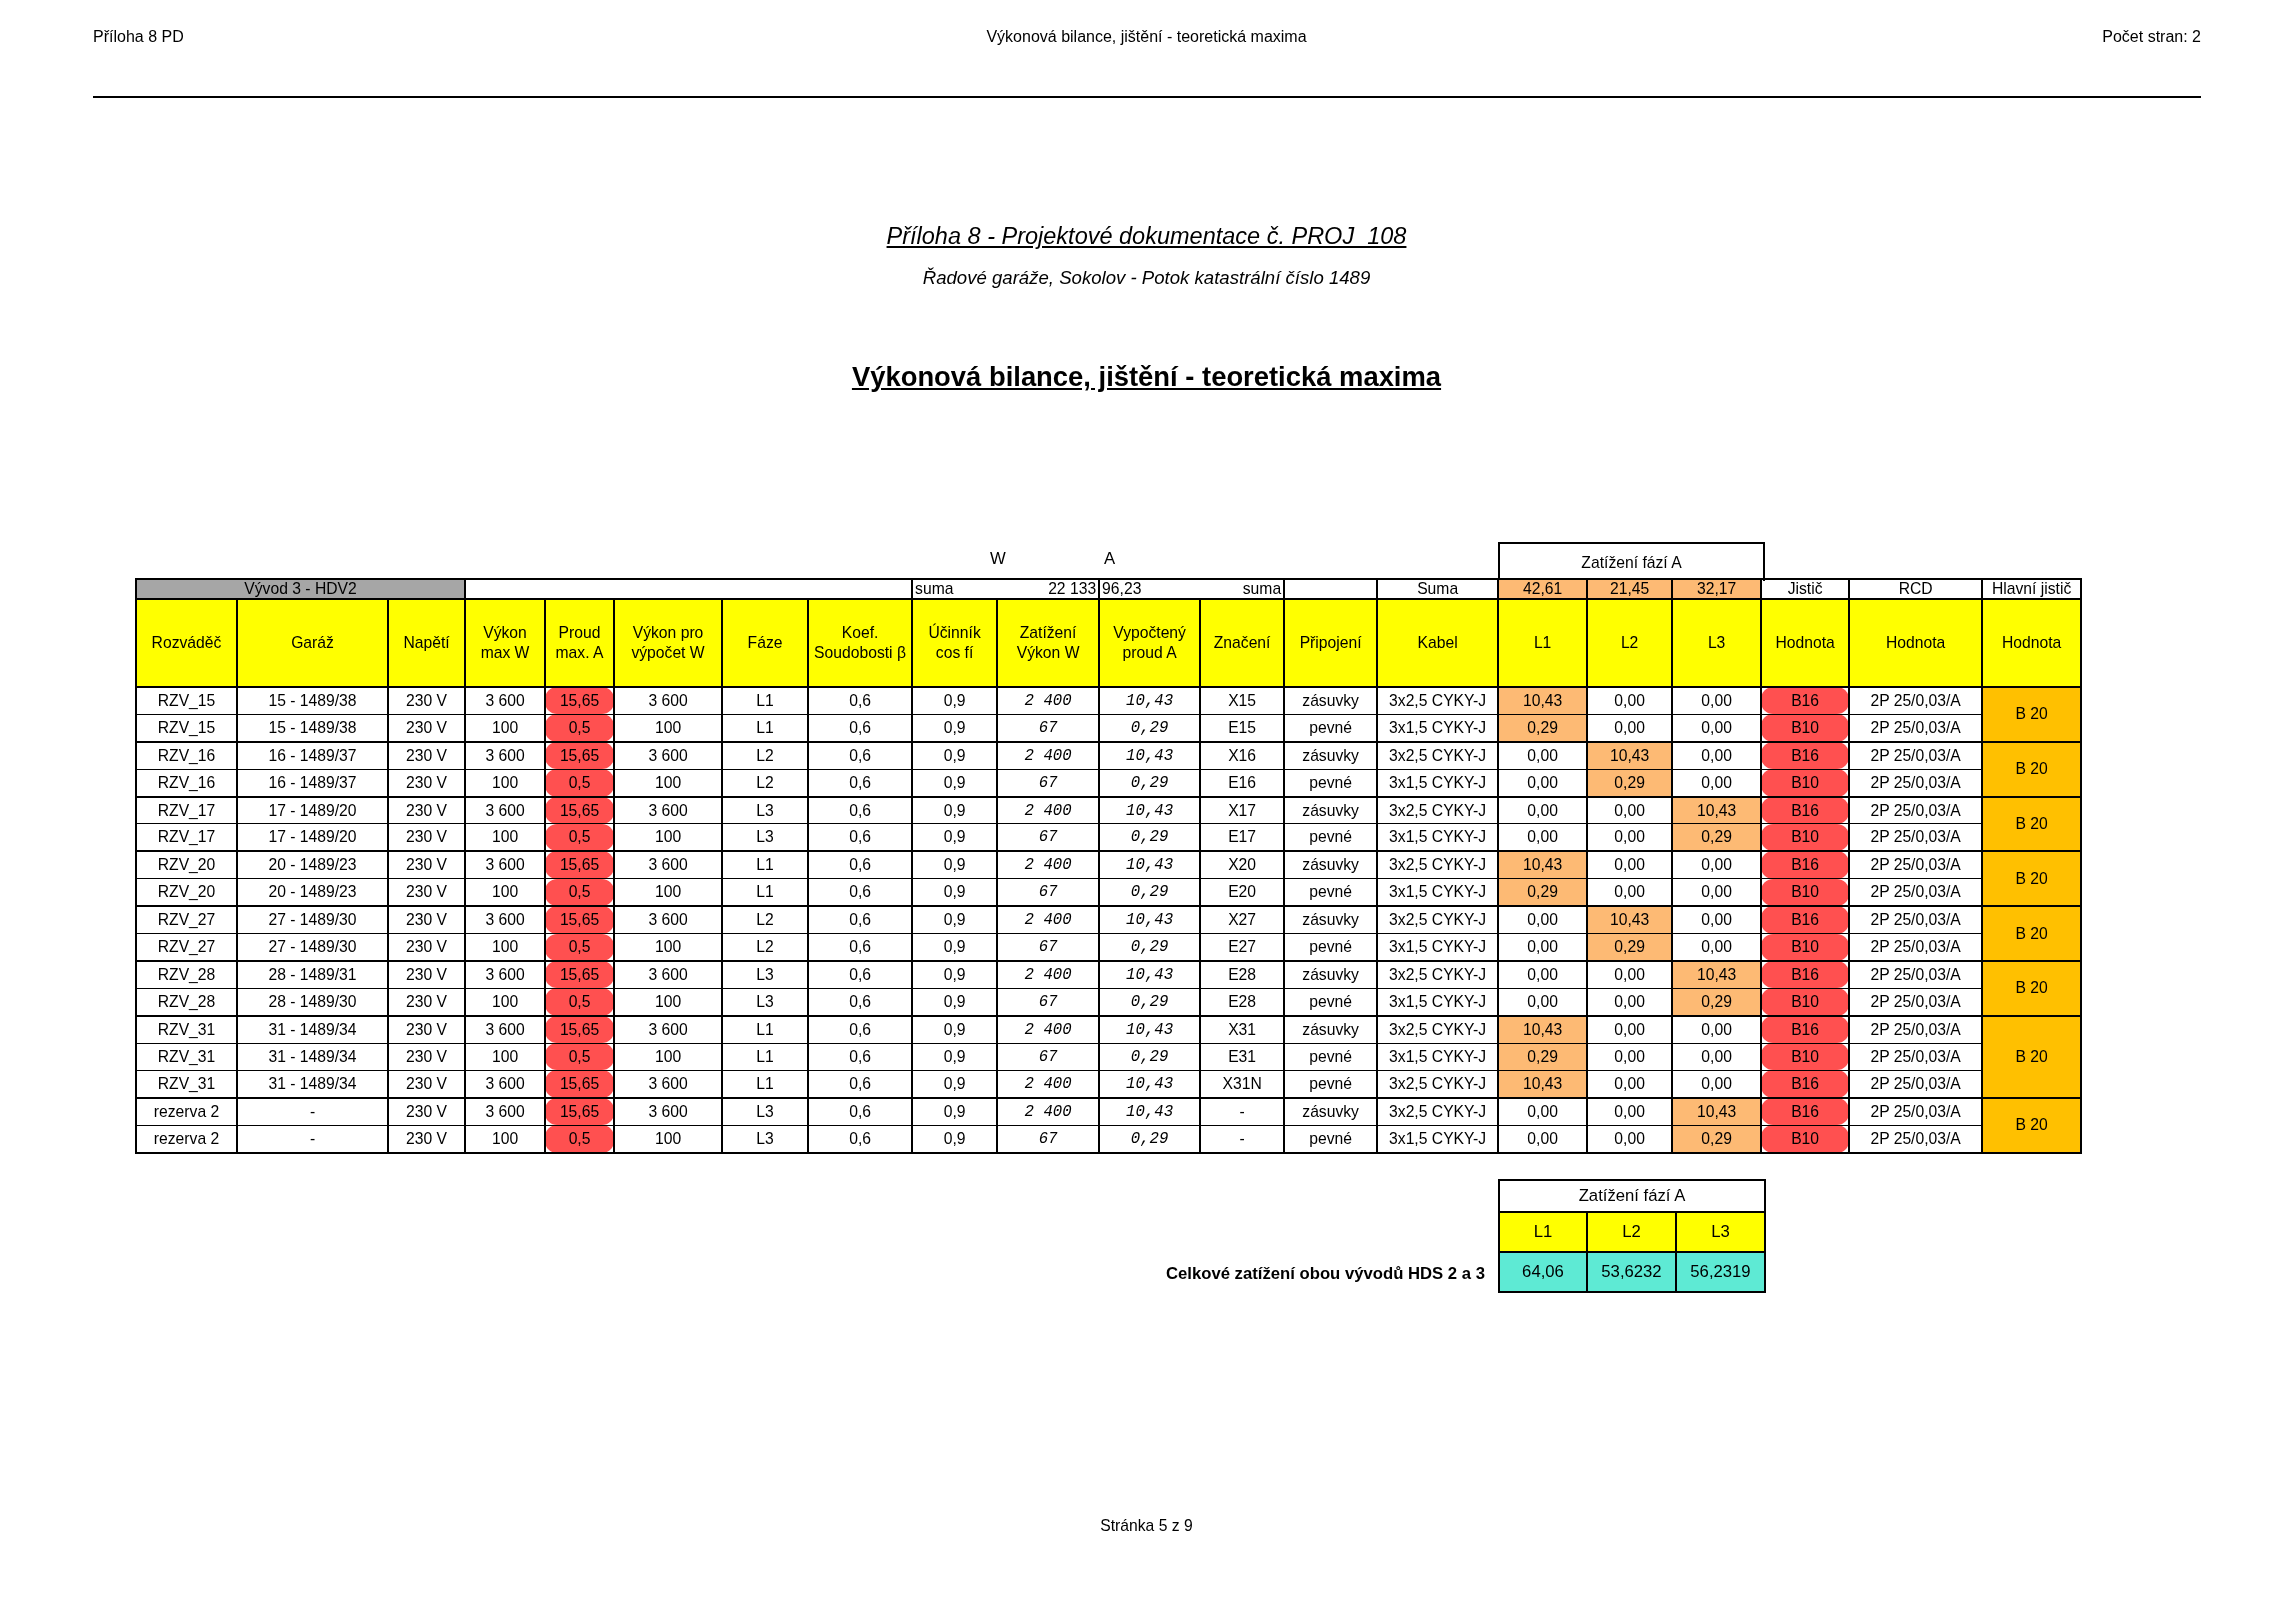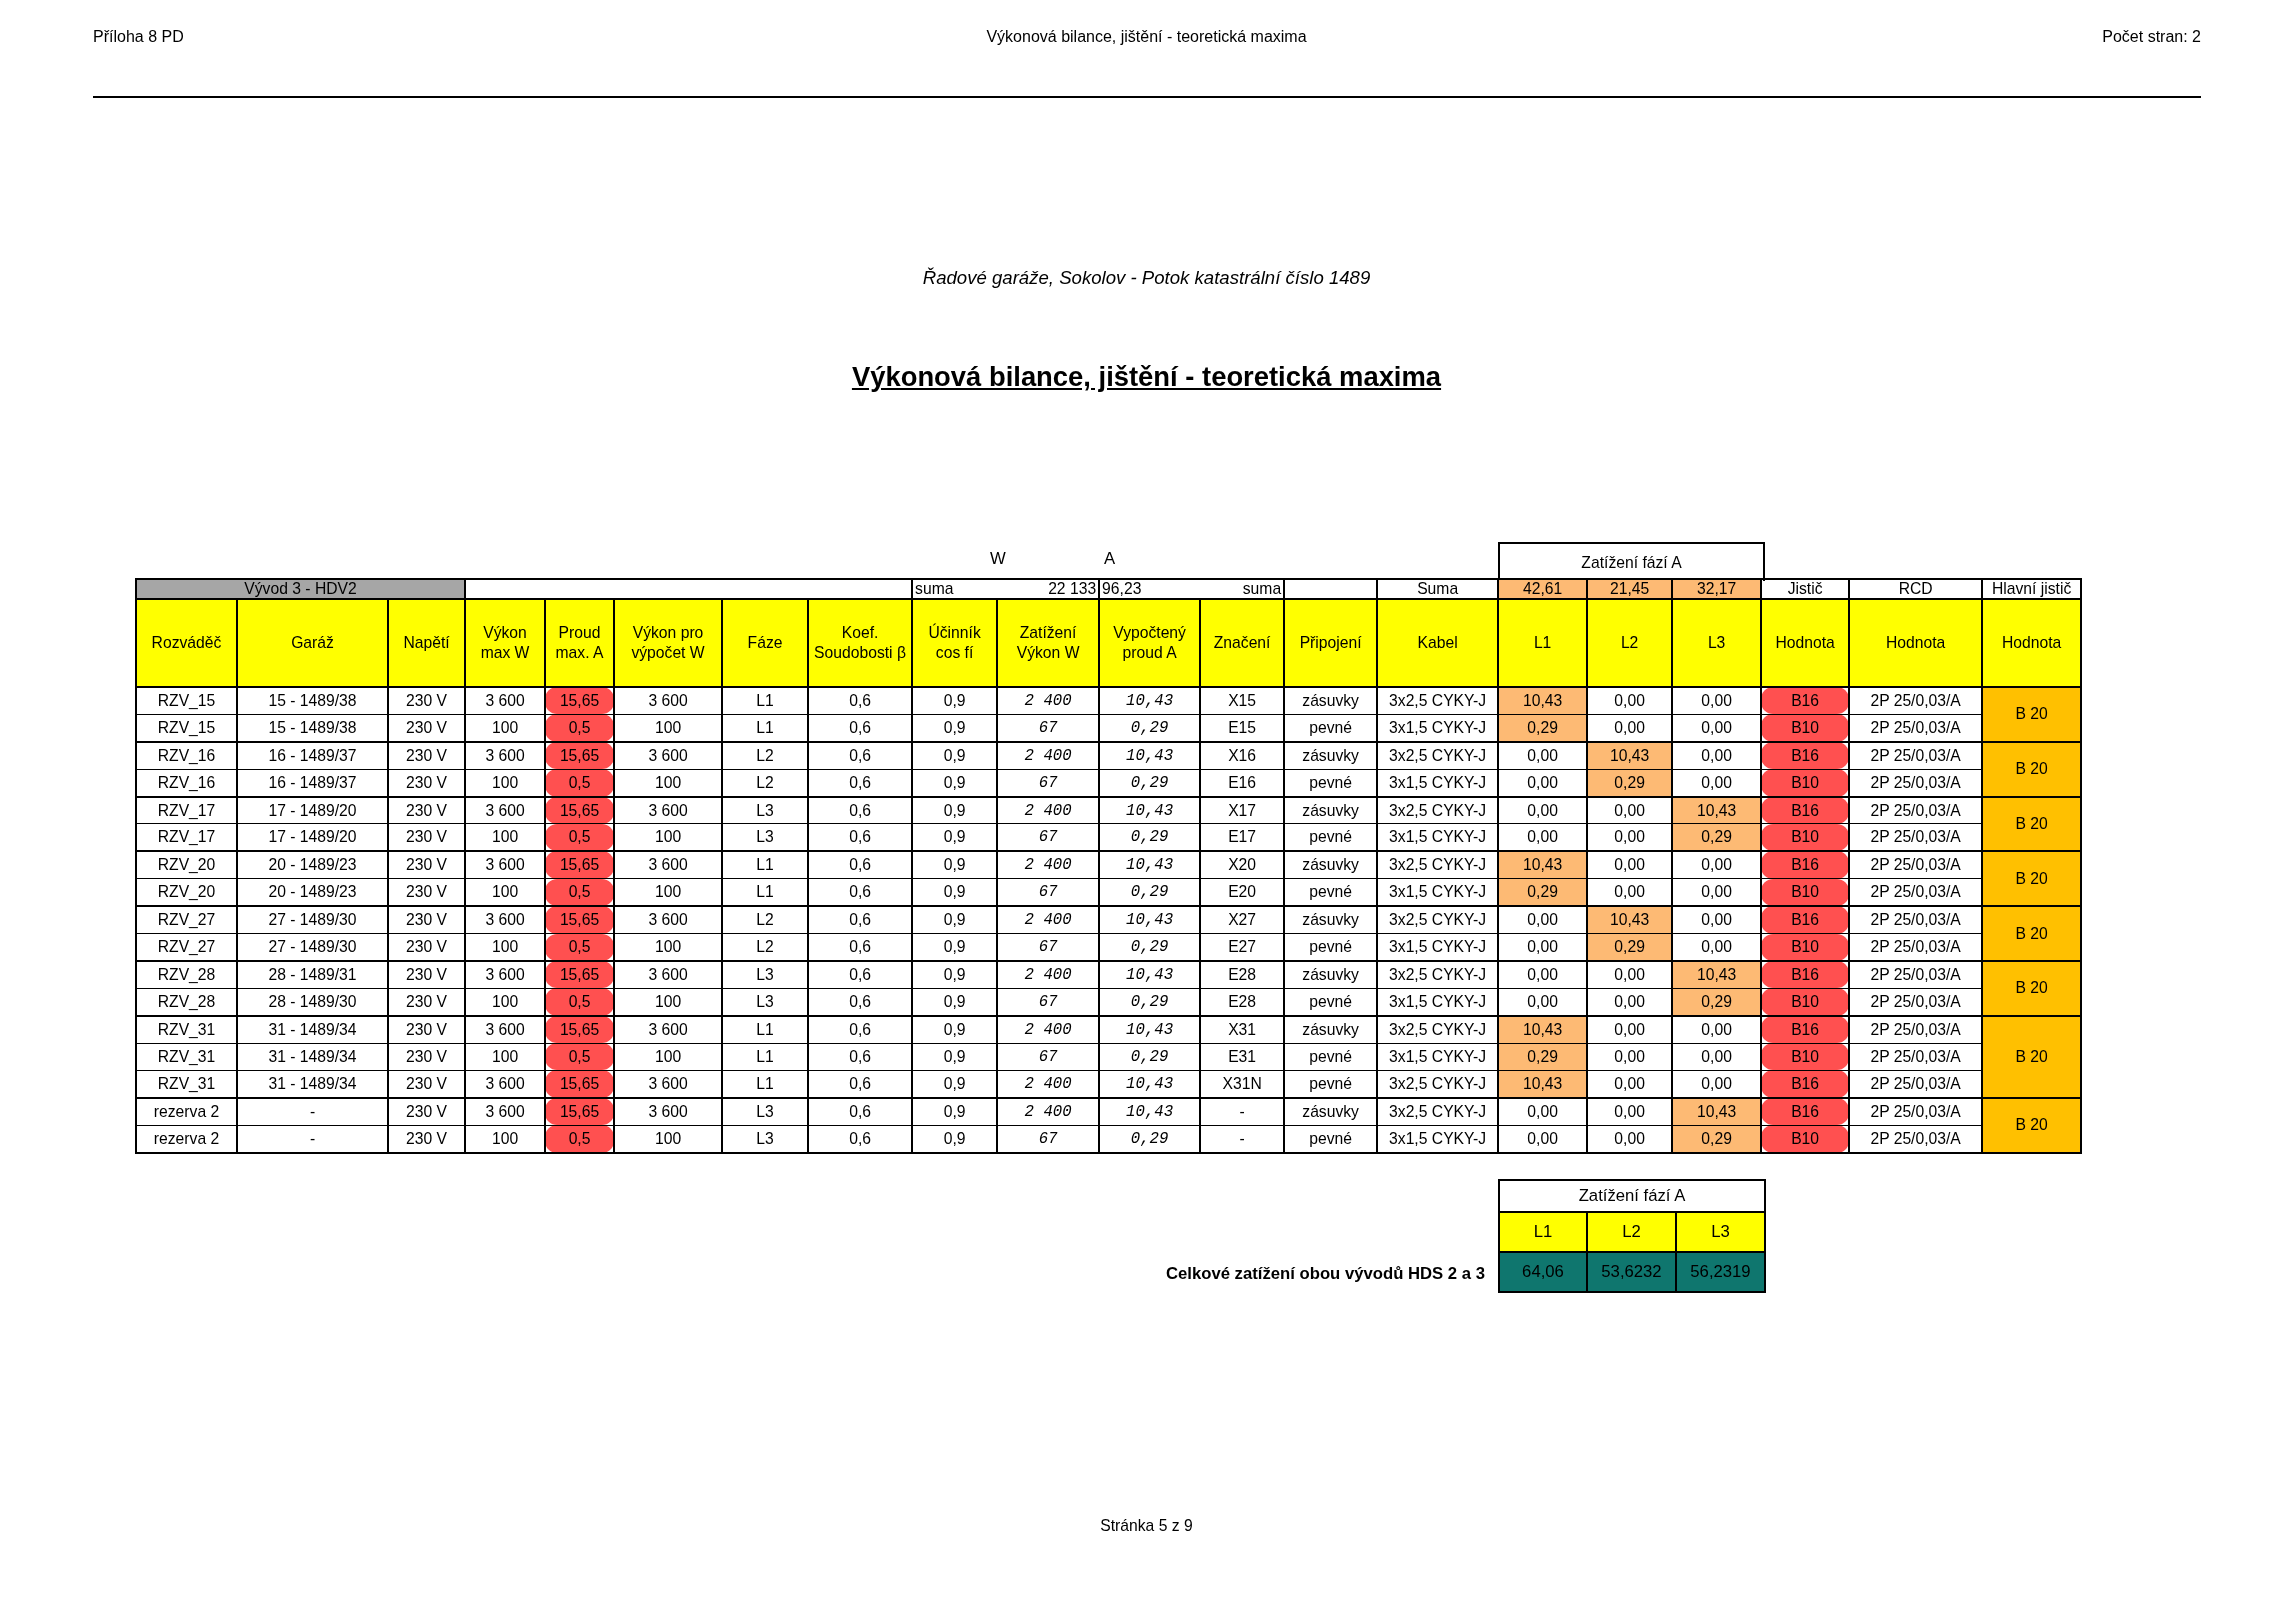--- a/index.html
+++ b/index.html
@@ -45,21 +45,21 @@
   table.main thead tr.suma-row td { height: 16px; }
   table.main thead tr.col-head th { height: 88px; white-space: normal; line-height: 1.25; }
   table.main tbody td { height: 27.4px; border-top-width: 1px; border-bottom-width: 1px; }
   table.main tbody tr.group-start td { border-top-width: 2.9px; }
 
   .bg-yellow { background: #FFFF00; }
   .bg-gray   { background: #A6A6A6; }
   .bg-red    { background: #FF5050; border-radius: 12px; }
   .bg-orange { background: #FFC000; }
   .bg-green-light { background: #fdba74; }
-  .bg-green  { background: #0f766e; }
+  .bg-green  { background: #5eead4; }
   .bold { font-weight: bold; }
   .italic { font-style: italic; font-family: Liberation Mono, monospace; }
 
   td.flex2 { padding: 0 15.7px; }
   td.flex2 .inner { display: flex; justify-content: space-between; }
   td.al-right { text-align: right; padding-right: 4.9px; }
 
   table.summary { position: absolute; left: 1498px; top: 1179px; width: 267px;
     border-collapse: collapse; table-layout: fixed; border: 2.9px solid #000; }
   table.summary td { border: 2px solid #000; font-size: 16.7px; text-align: center;
@@ -77,20 +77,21 @@
 </head>
 <body>
 
 <div class="page">
 
   <div class="hdr hdr-left">Příloha 8 PD</div>
   <div class="hdr hdr-center">Výkonová bilance, jištění - teoretická maxima</div>
   <div class="hdr hdr-right">Počet stran: 2</div>
   <div class="hdr-rule"></div>
 
+  <div class="title1"><span>Příloha 8 - Projektové dokumentace č. PROJ_108</span></div>
   <div class="title2">Řadové garáže, Sokolov - Potok katastrální číslo 1489</div>
   <div class="heading"><span>Výkonová bilance, jištění - teoretická maxima</span></div>
 
   <div class="unit-label unit-w">W</div>
   <div class="unit-label unit-a">A</div>
   <div class="phase-box">Zatížení fází  A</div>
 
   <table class="main">
     <colgroup>
       <col style="width:101px">

